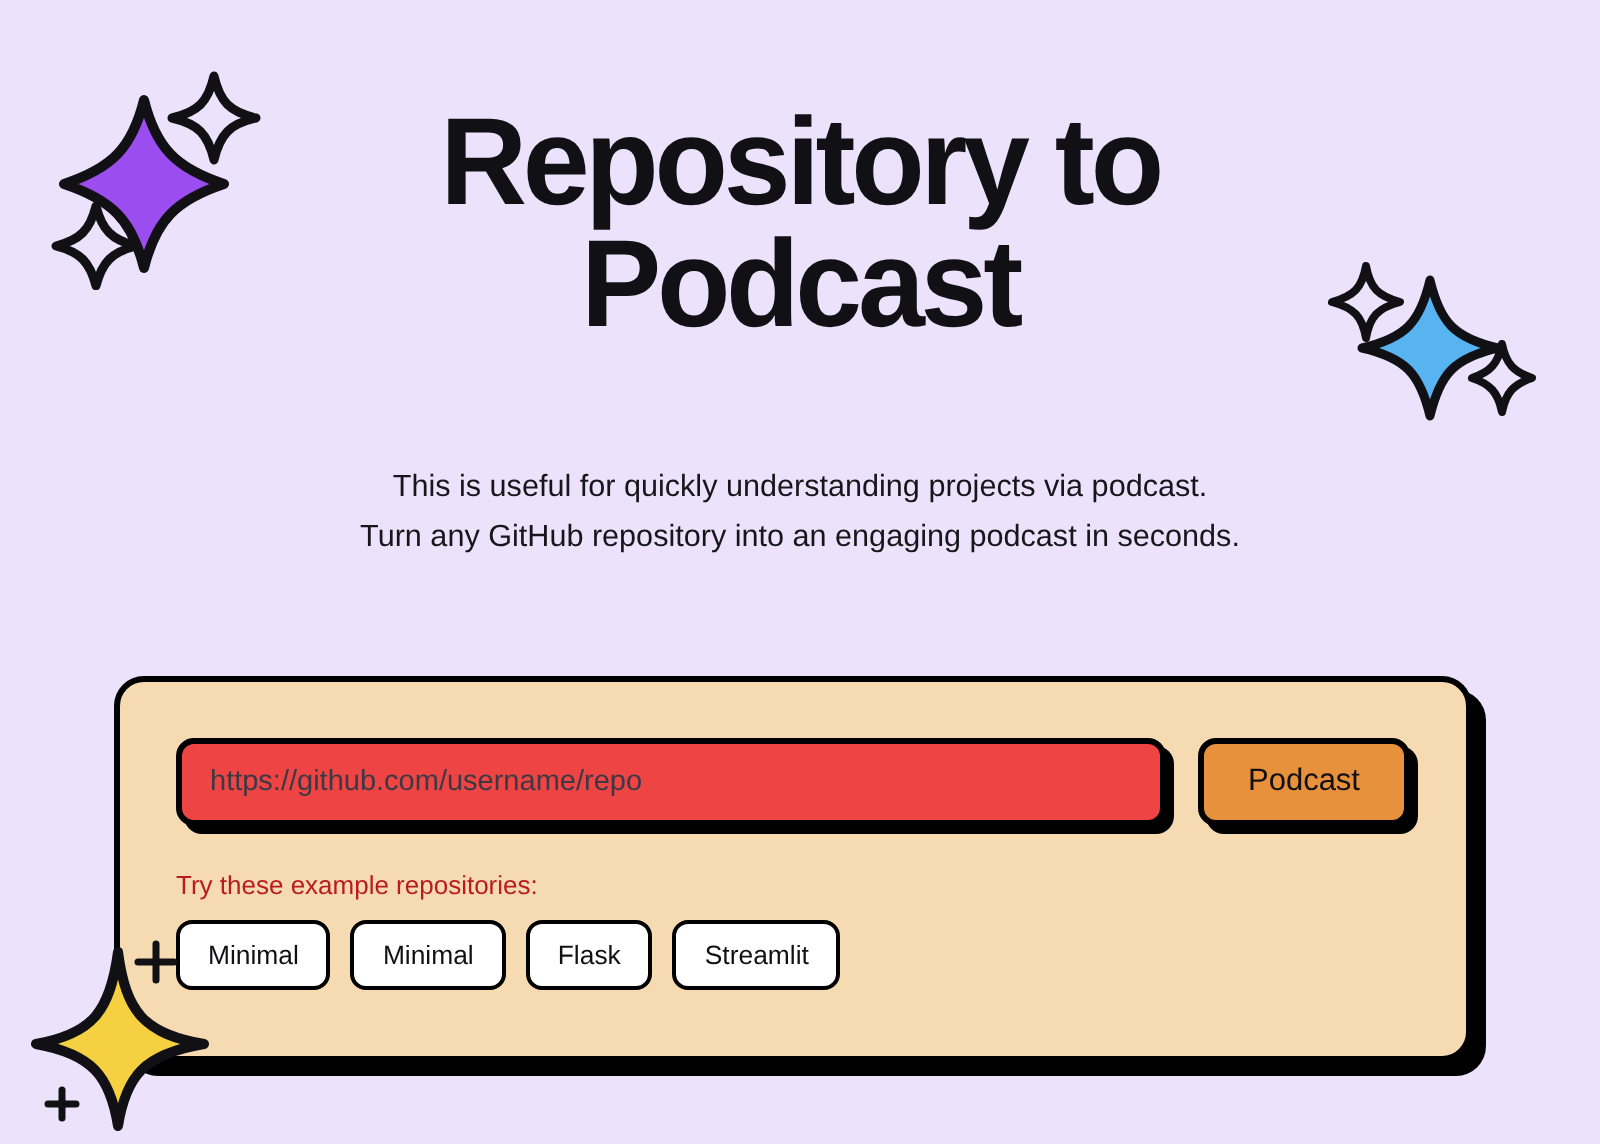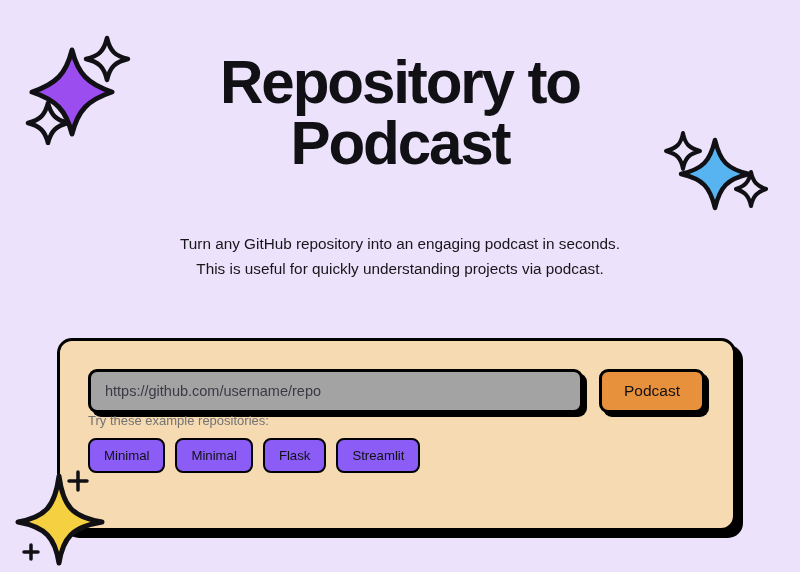--- a/index.html
+++ b/index.html
@@ -70,21 +70,21 @@
 
   .input-row {
     display: flex;
     align-items: center;
     gap: 16px;
   }
 
   .url-input {
     flex: 1 1 auto;
     height: 44px;
-    background: #a3a3a3;
+    background: #ef4444;
     border: 3px solid #000000;
     border-radius: 9px;
     box-shadow: 4px 4px 0 #000000;
     padding: 0 14px;
     font-family: "Liberation Sans", sans-serif;
     font-size: 14.5px;
     color: #17161a;
     outline: none;
   }
   .url-input::placeholder { color: #3b3945; opacity: 1; }
@@ -98,33 +98,34 @@
     border-radius: 9px;
     box-shadow: 4px 4px 0 #000000;
     font-family: "Liberation Sans", sans-serif;
     font-size: 15.5px;
     font-weight: 400;
     color: #111014;
     cursor: pointer;
   }
 
   .examples-label {
+    margin-top: 22px;
     font-size: 13px;
-    color: #737373;
+    color: #b91c1c;
   }
 
   .chips {
     margin-top: 10px;
     display: flex;
     gap: 10px;
     flex-wrap: nowrap;
   }
 
   .chip {
-    background: #8b5cf6;
+    background: #ffffff;
     border: 2px solid #000000;
     border-radius: 8px;
     padding: 8px 14px;
     font-family: "Liberation Sans", sans-serif;
     font-size: 13.2px;
     color: #111014;
     cursor: pointer;
     white-space: nowrap;
   }
 </style>
@@ -152,22 +153,22 @@
     <line x1="10" y1="90" x2="24" y2="90"></line>
   </g>
 </svg>
 
 <h1 class="hero-title">
   <span>Repository to</span><br>
   <span>Podcast</span>
 </h1>
 
 <div class="subtitle-block">
+  <div>This is useful for quickly understanding projects via podcast.</div>
   <div>Turn any GitHub repository into an engaging podcast in seconds.</div>
-  <div>This is useful for quickly understanding projects via podcast.</div>
   <div class="subtitle-gap"></div>
 </div>
 
 <div class="card">
 
   <div class="input-row">
     <input class="url-input" type="text" placeholder="https://github.com/username/repo" style="">
     <button class="podcast-btn">Podcast</button>
   </div>
 

